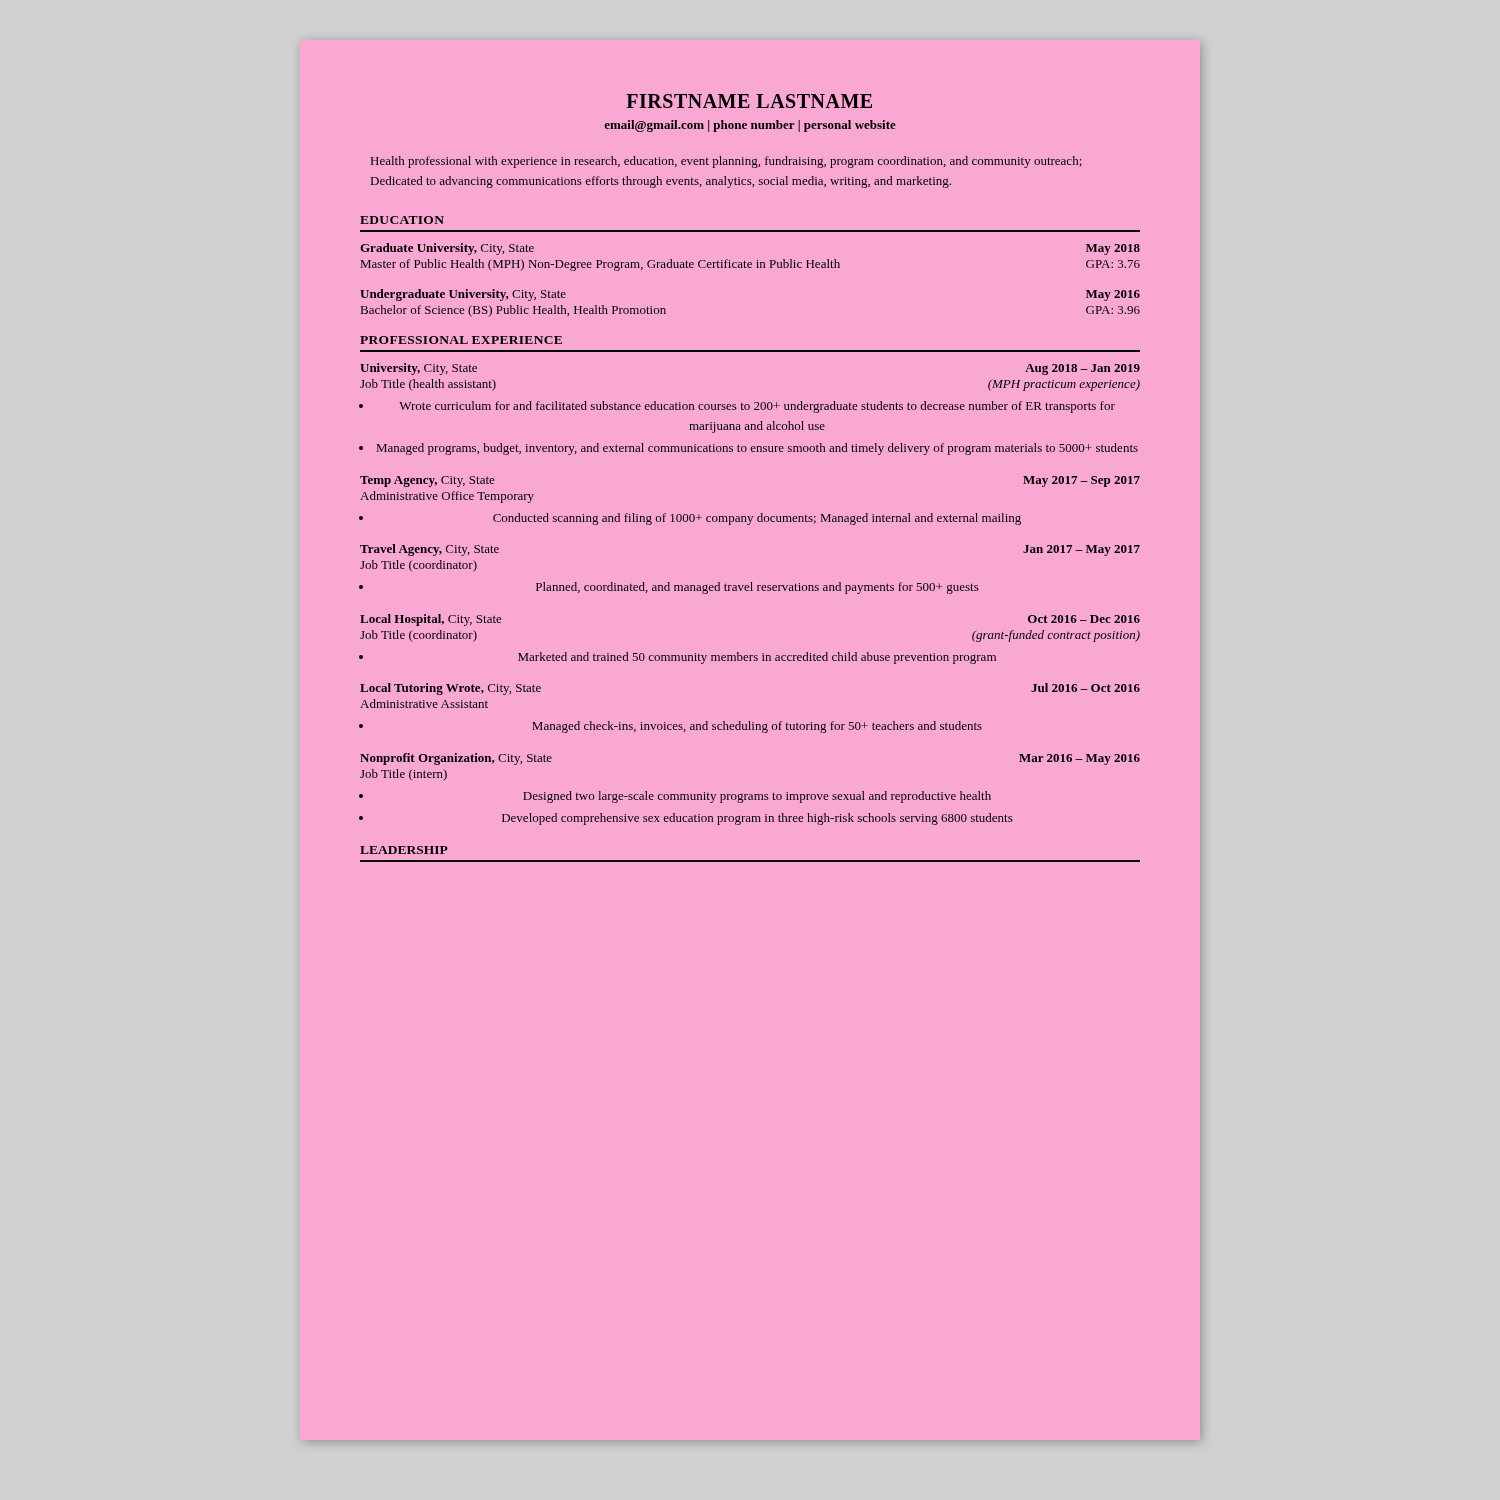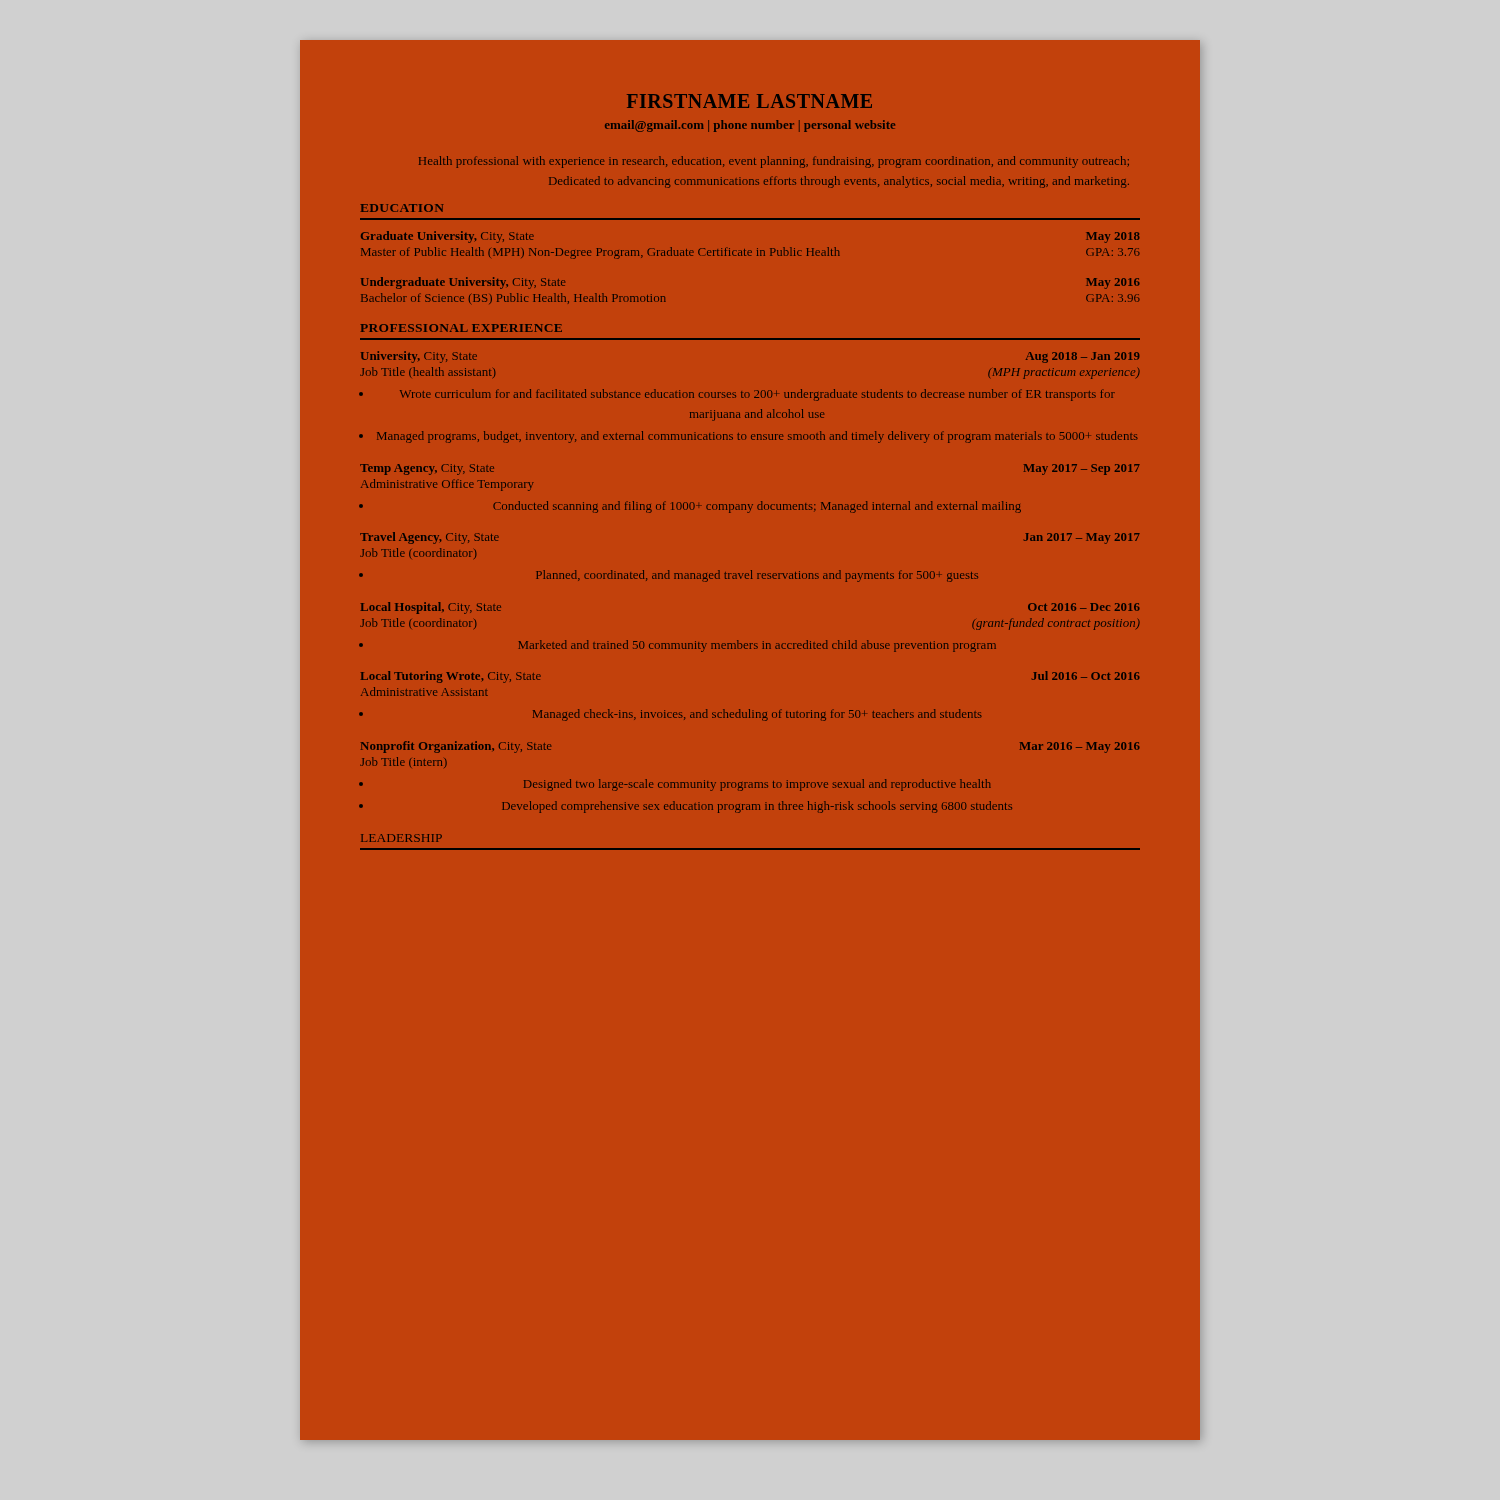--- a/index.html
+++ b/index.html
@@ -10,21 +10,21 @@
     body {
       background: #d0d0d0;
       display: flex;
       justify-content: center;
       align-items: flex-start;
       min-height: 1500px;
       font-family: 'Times New Roman', Times, serif;
       padding: 40px 0;
     }
     .resume-page {
-      background: #c2410c;
+      background: #f9a8d4;
       width: 900px;
       min-height: 1400px;
       padding: 50px 60px;
       box-shadow: 2px 2px 10px rgba(0,0,0,0.3);
     }
     .header {
       text-align: center;
       margin-bottom: 18px;
     }
     .header-name {
@@ -32,23 +32,23 @@
       font-weight: bold;
       letter-spacing: 0.5px;
       margin-bottom: 4px;
     }
     .header-contact {
       font-size: 13px;
       font-weight: bold;
     }
     .summary {
       font-size: 13px;
-      text-align: right;
+      text-align: left;
       line-height: 1.5;
-      margin-bottom: 10px;
+      margin-bottom: 22px;
       padding: 0 10px;
     }
     .section {
       margin-bottom: 8px;
     }
     .section-title {
       font-size: 13.5px;
       font-weight: bold;
       border-bottom: 2px solid #000;
       padding-bottom: 2px;
@@ -102,21 +102,21 @@
       text-align: center;
     }
     .bullets li {
       font-size: 13px;
       line-height: 1.5;
       margin-bottom: 3px;
       list-style-type: disc;
     }
     .truncated-section {
       font-size: 13.5px;
-      font-weight: normal;
+      font-weight: bold;
       border-bottom: 2px solid #000;
       padding-bottom: 2px;
       margin-top: 8px;
     }
   </style>
 </head>
 <body>
 
 <div class="resume-page">
 

